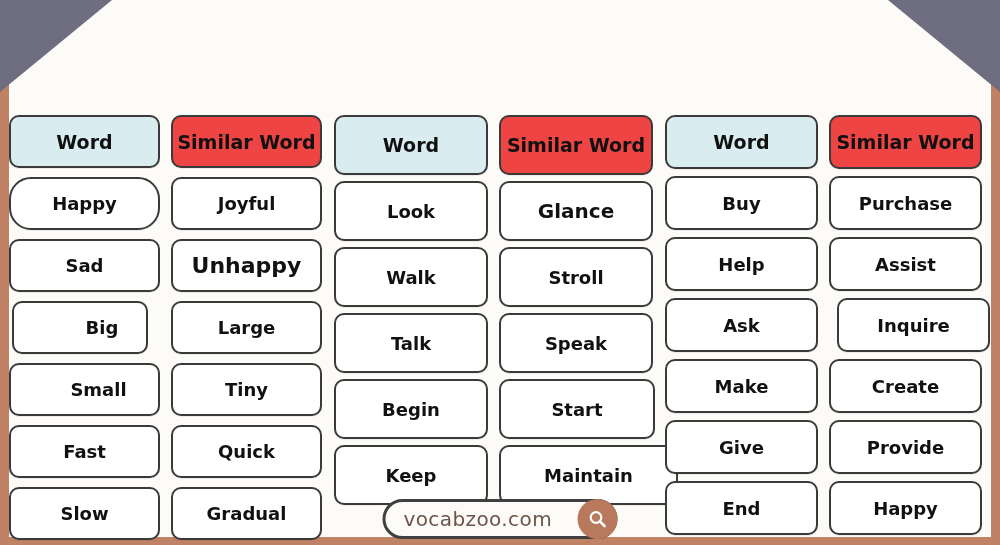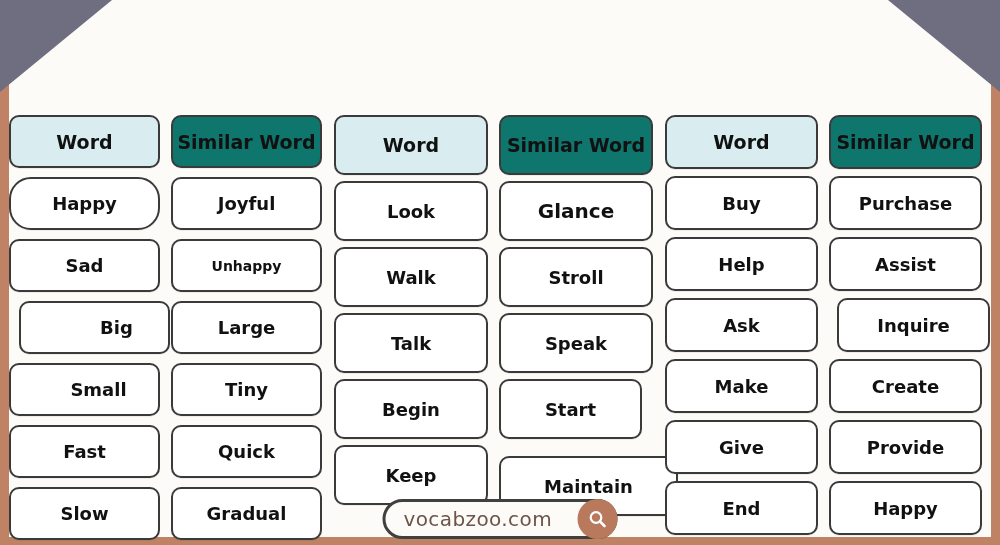--- a/index.html
+++ b/index.html
@@ -99,21 +99,21 @@
     display: flex;
     align-items: center;
     justify-content: center;
     font-family: "DejaVu Sans", sans-serif;
     font-weight: bold;
     color: #111111;
     text-align: center;
     box-shadow: 0 1px 0 rgba(0,0,0,0.06);
   }
   .pill.header-word   { background: #d9edf1; }
-  .pill.header-similar{ background: #0f766e; }
+  .pill.header-similar{ background: #ef4444; }
 
   
   #logo {
     position: absolute;
     left: 50%;
     transform: translateX(-50%);
     bottom: 6px;
     width: 235px;
     height: 40px;
     border: 3px solid #404040;
@@ -156,51 +156,51 @@
 
   <div id="card"></div>
 
 
   <div id="grid">
       <div class="colpair" style="left: 9px; top: 115px; width: 313px; height: 425px;">
         <div class="col a" style="width: 151px;">
           <div class="pill header-word" style="position: absolute; left: 0px; top: 0px; width: 151px; height: 53px; font-size: 19px;">Word</div>
           <div class="pill" style="position: absolute; left: 0px; top: 62px; width: 151px; height: 53px; font-size: 18px; border-radius: 22px;">Happy</div>
           <div class="pill" style="position: absolute; left: 0px; top: 124px; width: 151px; height: 53px; font-size: 18px;">Sad</div>
-          <div class="pill" style="position: absolute; left: 10px; top: 186px; width: 151px; height: 53px; font-size: 18px; padding-left: 44px;">Big</div>
+          <div class="pill" style="position: absolute; left: 3px; top: 186px; width: 136px; height: 53px; font-size: 18px; padding-left: 44px;">Big</div>
           <div class="pill" style="position: absolute; left: 0px; top: 248px; width: 151px; height: 53px; font-size: 18px; padding-left: 28px;">Small</div>
           <div class="pill" style="position: absolute; left: 0px; top: 310px; width: 151px; height: 53px; font-size: 18px;">Fast</div>
           <div class="pill" style="position: absolute; left: 0px; top: 372px; width: 151px; height: 53px; font-size: 18px;">Slow</div>
         </div>
         <div class="col b" style="width: 151px;">
           <div class="pill header-similar" style="position: absolute; left: 0px; top: 0px; width: 151px; height: 53px; font-size: 19px;">Similar Word</div>
           <div class="pill" style="position: absolute; left: 0px; top: 62px; width: 151px; height: 53px; font-size: 18px;">Joyful</div>
-          <div class="pill" style="position: absolute; left: 0px; top: 124px; width: 151px; height: 53px; font-size: 14px;">Unhappy</div>
+          <div class="pill" style="position: absolute; left: 0px; top: 124px; width: 151px; height: 53px; font-size: 22px;">Unhappy</div>
           <div class="pill" style="position: absolute; left: 0px; top: 186px; width: 151px; height: 53px; font-size: 18px;">Large</div>
           <div class="pill" style="position: absolute; left: 0px; top: 248px; width: 151px; height: 53px; font-size: 18px;">Tiny</div>
           <div class="pill" style="position: absolute; left: 0px; top: 310px; width: 151px; height: 53px; font-size: 18px;">Quick</div>
           <div class="pill" style="position: absolute; left: 0px; top: 372px; width: 151px; height: 53px; font-size: 18px;">Gradual</div>
         </div>
       </div>
       <div class="colpair" style="left: 334px; top: 115px; width: 319px; height: 390px;">
         <div class="col a" style="width: 154px;">
           <div class="pill header-word" style="position: absolute; left: 0px; top: 0px; width: 154px; height: 60px; font-size: 19px;">Word</div>
           <div class="pill" style="position: absolute; left: 0px; top: 66px; width: 154px; height: 60px; font-size: 18px;">Look</div>
           <div class="pill" style="position: absolute; left: 0px; top: 132px; width: 154px; height: 60px; font-size: 18px;">Walk</div>
           <div class="pill" style="position: absolute; left: 0px; top: 198px; width: 154px; height: 60px; font-size: 18px;">Talk</div>
           <div class="pill" style="position: absolute; left: 0px; top: 264px; width: 154px; height: 60px; font-size: 18px;">Begin</div>
           <div class="pill" style="position: absolute; left: 0px; top: 330px; width: 154px; height: 60px; font-size: 18px;">Keep</div>
         </div>
         <div class="col b" style="width: 154px;">
           <div class="pill header-similar" style="position: absolute; left: 0px; top: 0px; width: 154px; height: 60px; font-size: 19px;">Similar Word</div>
           <div class="pill" style="position: absolute; left: 0px; top: 66px; width: 154px; height: 60px; font-size: 20px;">Glance</div>
           <div class="pill" style="position: absolute; left: 0px; top: 132px; width: 154px; height: 60px; font-size: 18px;">Stroll</div>
           <div class="pill" style="position: absolute; left: 0px; top: 198px; width: 154px; height: 60px; font-size: 18px;">Speak</div>
-          <div class="pill" style="position: absolute; left: 0px; top: 264px; width: 143px; height: 60px; font-size: 18px;">Start</div>
-          <div class="pill" style="position: absolute; left: 0px; top: 330px; width: 179px; height: 60px; font-size: 18px; margin-top: 11px;">Maintain</div>
+          <div class="pill" style="position: absolute; left: 0px; top: 264px; width: 156px; height: 60px; font-size: 18px;">Start</div>
+          <div class="pill" style="position: absolute; left: 0px; top: 330px; width: 179px; height: 60px; font-size: 18px;">Maintain</div>
         </div>
       </div>
       <div class="colpair" style="left: 665px; top: 115px; width: 317px; height: 420px;">
         <div class="col a" style="width: 153px;">
           <div class="pill header-word" style="position: absolute; left: 0px; top: 0px; width: 153px; height: 54px; font-size: 19px;">Word</div>
           <div class="pill" style="position: absolute; left: 0px; top: 61px; width: 153px; height: 54px; font-size: 18px;">Buy</div>
           <div class="pill" style="position: absolute; left: 0px; top: 122px; width: 153px; height: 54px; font-size: 18px;">Help</div>
           <div class="pill" style="position: absolute; left: 0px; top: 183px; width: 153px; height: 54px; font-size: 18px;">Ask</div>
           <div class="pill" style="position: absolute; left: 0px; top: 244px; width: 153px; height: 54px; font-size: 18px;">Make</div>
           <div class="pill" style="position: absolute; left: 0px; top: 305px; width: 153px; height: 54px; font-size: 18px;">Give</div>

